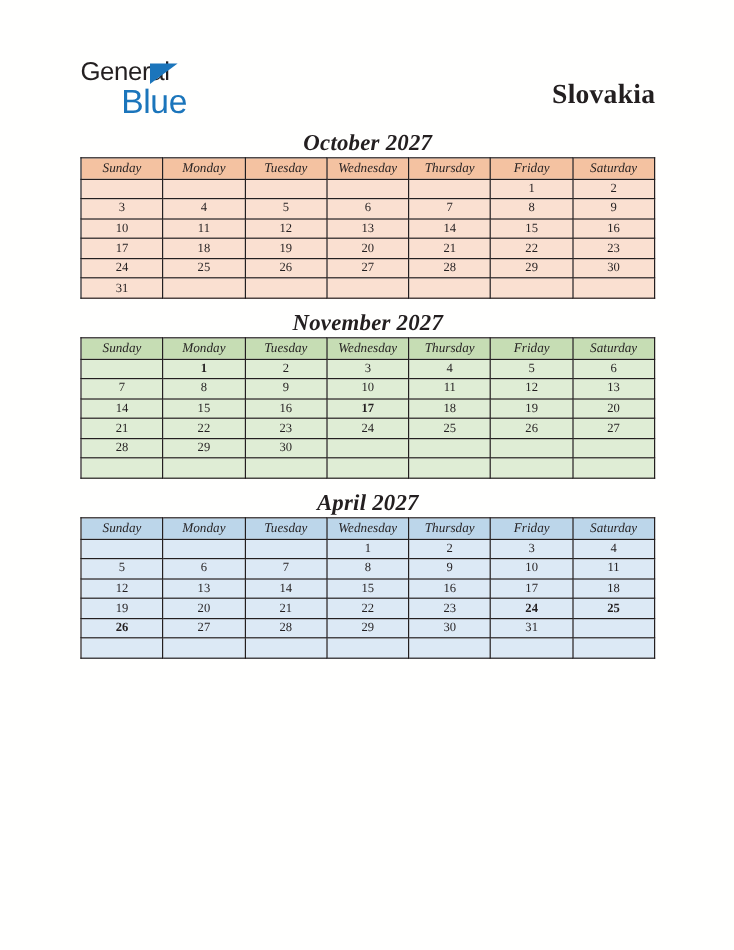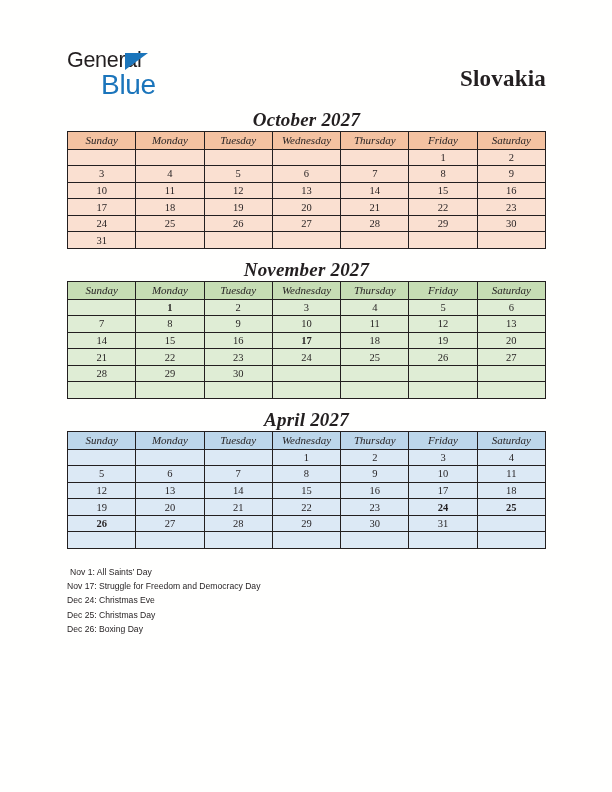--- a/index.html
+++ b/index.html
@@ -383,21 +383,14 @@
             <td class="day"></td>
             <td class="day"></td>
             <td class="day"></td>
             <td class="day"></td>
             <td class="day"></td>
           </tr>
         </tbody>
     </table>
   </div>
 
-  <div class="legend">
-    <div class="legend-item">Nov 1: All Saints’ Day</div>
-    <div class="legend-item">Nov 17: Struggle for Freedom and Democracy Day</div>
-    <div class="legend-item">Dec 24: Christmas Eve</div>
-    <div class="legend-item">Dec 25: Christmas Day</div>
-    <div class="legend-item">Dec 26: Boxing Day</div>
-  </div>
 
 </div>
 
 </body></html>

